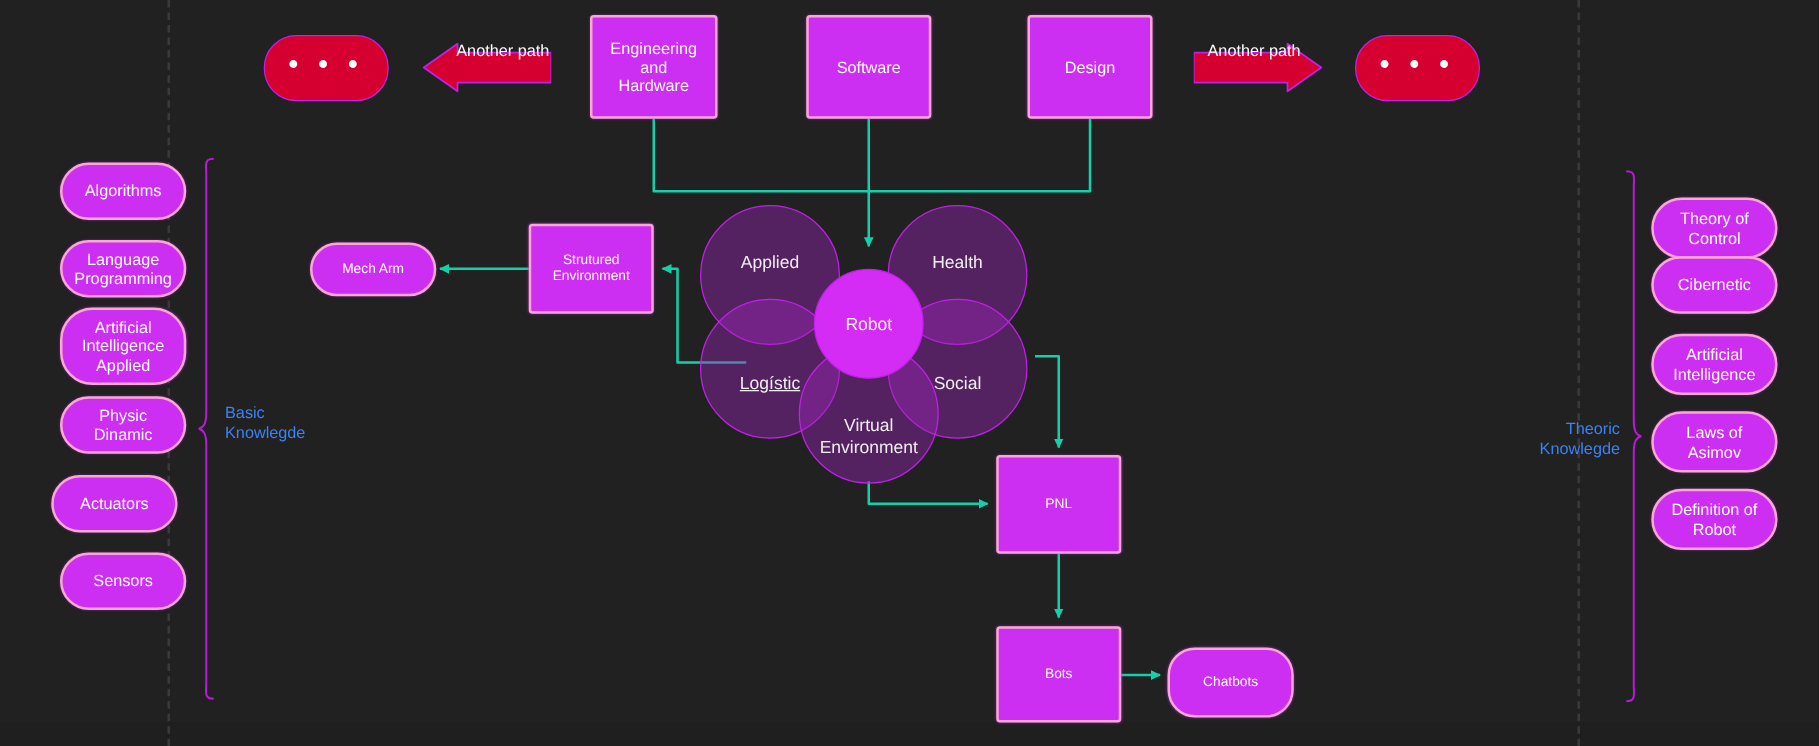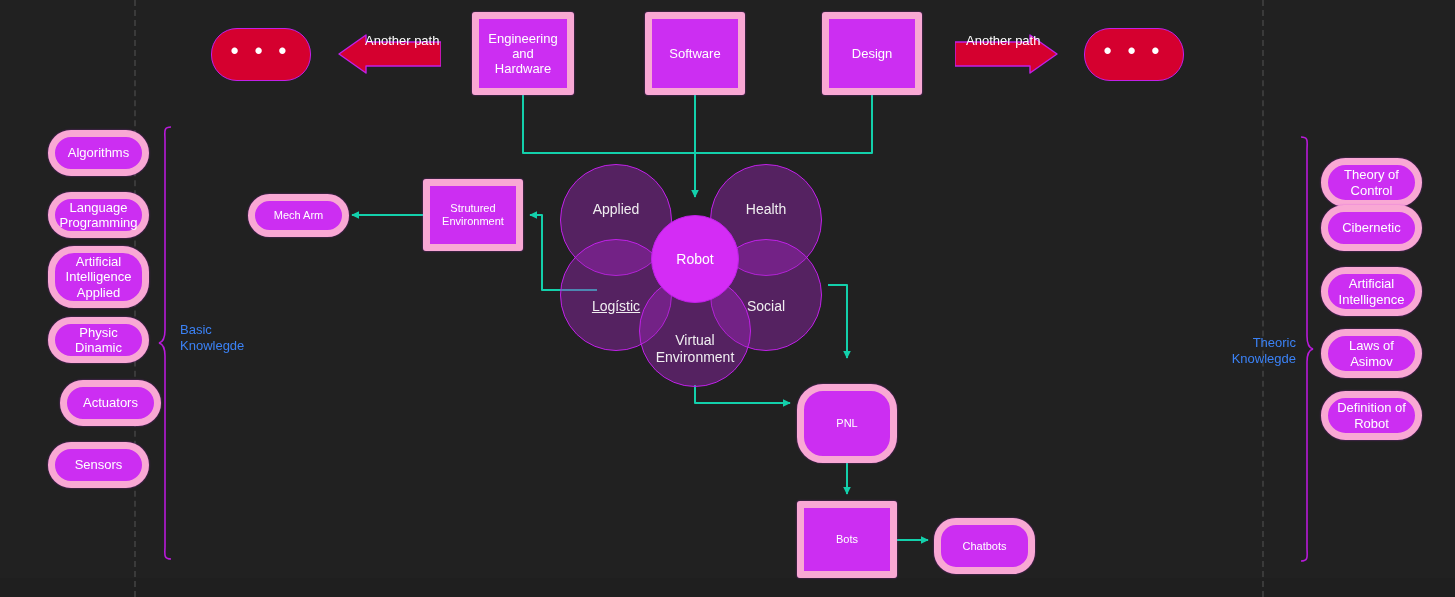--- a/index.html
+++ b/index.html
@@ -25,21 +25,21 @@
   }
 
   
   .node{
     position:absolute;
     box-sizing:border-box;
     display:flex;align-items:center;justify-content:center;
     text-align:center;
     color:#ffffff;
     line-height:1.18;
-    border:7px solid #f9a8d4;
+    border:2px solid #f9a8d4;
     background:#cc2ef2;
     box-shadow:0 0 2px rgba(204,46,242,.55);
     white-space:pre-line;
   }
   .rect{border-radius:3px;}
   .pill{border-radius:26px;}
   .pill-sm{border-radius:22px;}
 
   .fs11{font-size:11px;}
   .fs13{font-size:13px;}
@@ -154,21 +154,21 @@
   <div class="dots" style="left:1084px;top:28px;width:100px;height:53px;">• • •</div>
 
   <div class="node pill fs13" style="left:48px;top:130px;width:101px;height:46px;">Algorithms</div>
   <div class="node pill fs13" style="left:48px;top:192px;width:101px;height:46px;">Language
 Programming</div>
   <div class="node pill fs13" style="left:48px;top:246px;width:101px;height:62px;">Artificial
 Intelligence
 Applied</div>
   <div class="node pill fs13" style="left:48px;top:317px;width:101px;height:46px;">Physic
 Dinamic</div>
-  <div class="node pill fs13" style="left:60px;top:380px;width:101px;height:46px;">Actuators</div>
+  <div class="node pill fs13" style="left:41px;top:380px;width:101px;height:46px;">Actuators</div>
   <div class="node pill fs13" style="left:48px;top:442px;width:101px;height:46px;">Sensors</div>
 
   <svg class="brace" style="left:158px;top:126px;" width="16" height="434" viewBox="0 0 16 434">
     <path d="M13,1 C5,1 7,6 7,14 L7,204 C7,213 5,216 1,217 C5,218 7,221 7,230 L7,420
              C7,428 5,433 13,433" fill="none" stroke="#b81ad9" stroke-width="1.6"></path>
   </svg>
   <div class="group-label" style="left:180px;top:322px;">Basic
 Knowlegde</div>
 
   <svg class="brace" style="left:1298px;top:136px;" width="16" height="426" viewBox="0 0 16 426">
@@ -195,19 +195,19 @@
   <div class="venn-c" style="left:639px;top:275px;width:112px;height:112px;padding-top:36px;">Virtual
 Environment</div>
 
   <div class="venn-center" style="left:651px;top:215px;width:88px;height:88px;">Robot</div>
 
   <div class="node pill-sm fs11" style="left:248px;top:194px;width:101px;height:43px;">Mech Arm</div>
 
   <div class="node rect fs11" style="left:423px;top:179px;width:100px;height:72px;">Strutured
 Environment</div>
 
-  <div class="node rect fs11" style="left:797px;top:384px;width:100px;height:79px;border-radius:26px;">PNL</div>
+  <div class="node rect fs11" style="left:797px;top:364px;width:100px;height:79px;">PNL</div>
 
   <div class="node rect fs11" style="left:797px;top:501px;width:100px;height:77px;">Bots</div>
 
   <div class="node pill-sm fs11" style="left:934px;top:518px;width:101px;height:56px;">Chatbots</div>
 
 </div>
 
 </body></html>

